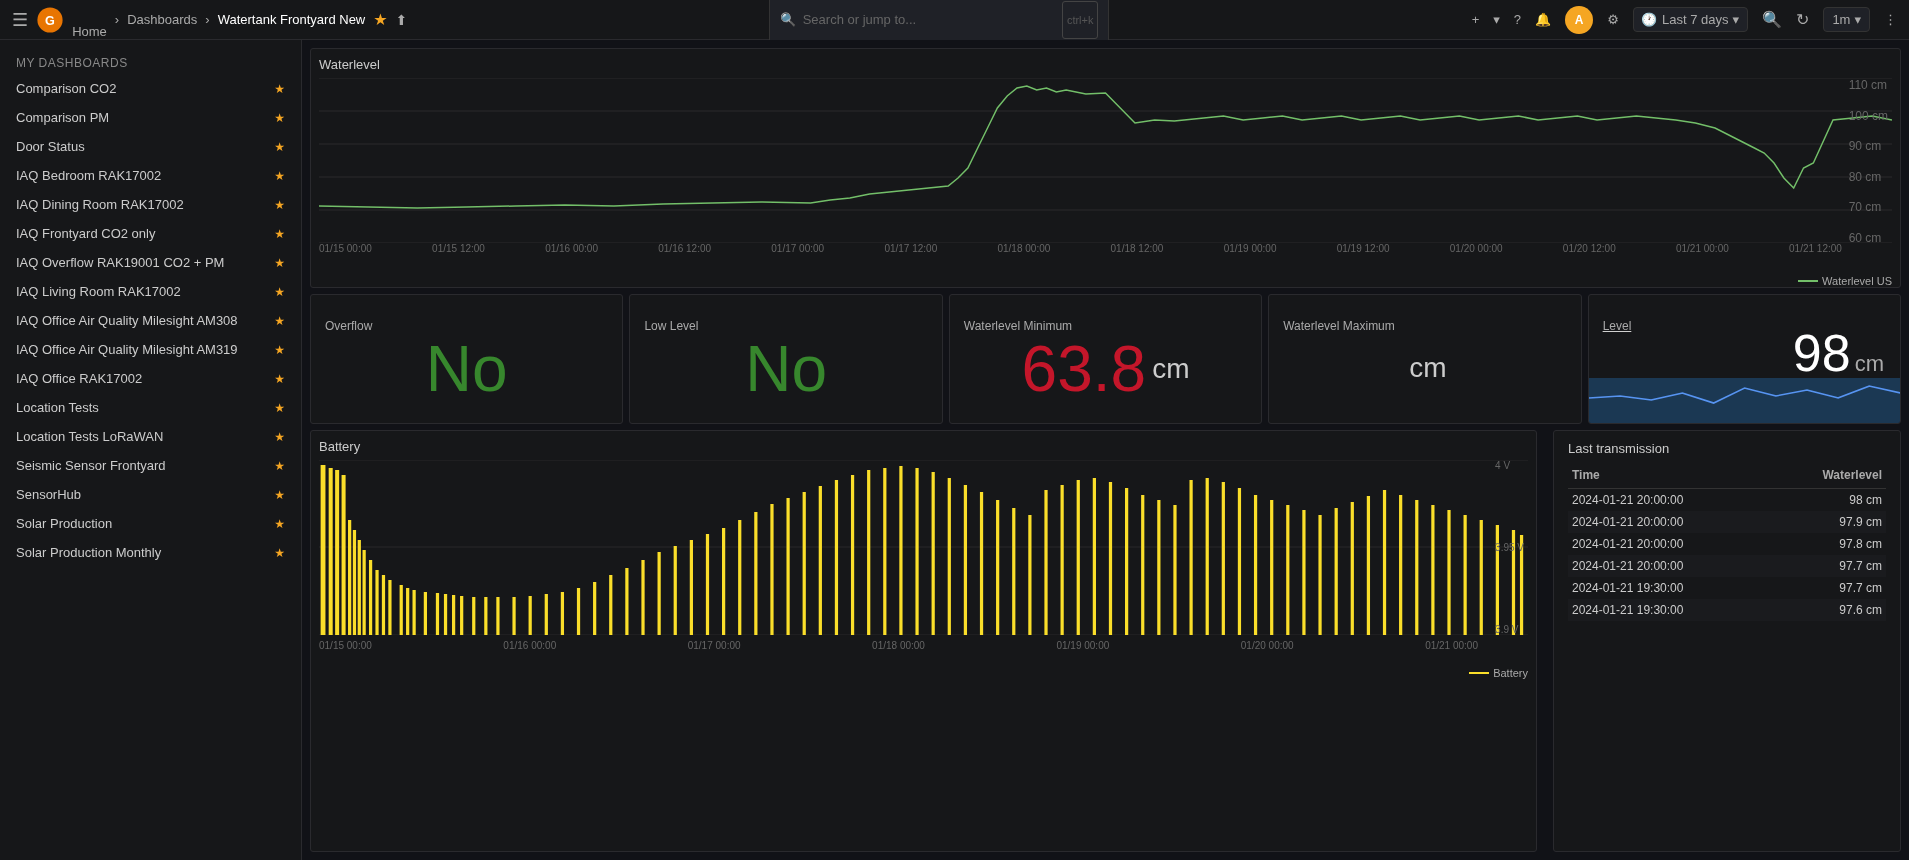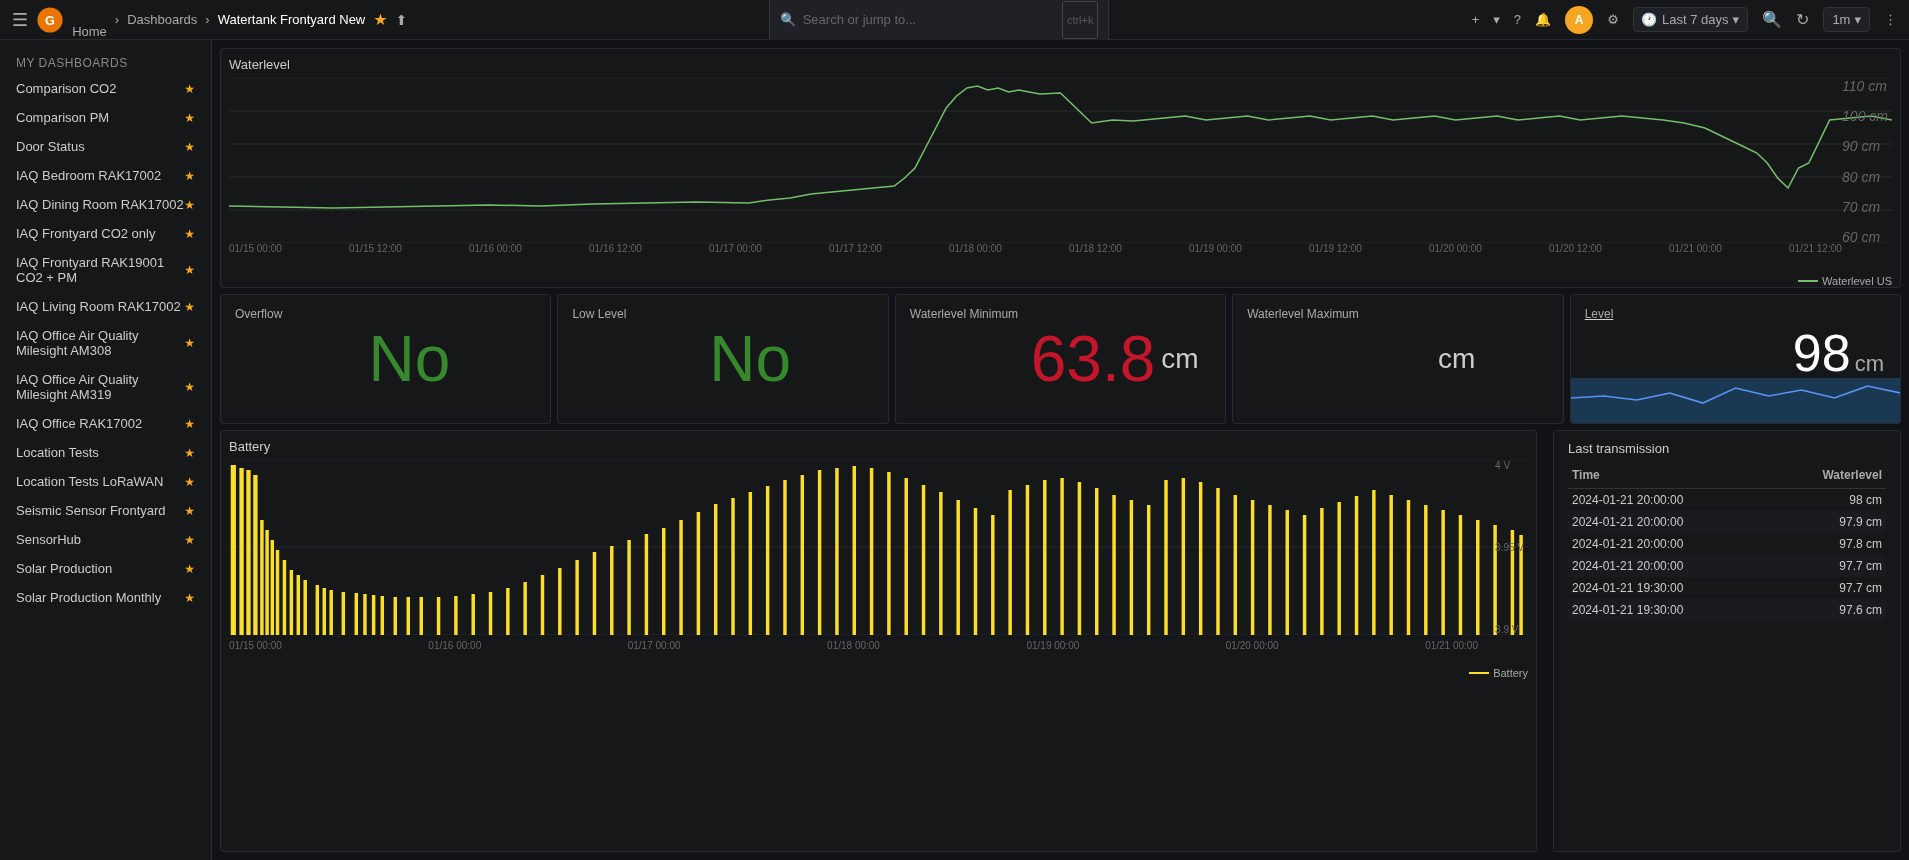--- a/index.html
+++ b/index.html
@@ -11,35 +11,35 @@
     .topbar-nav span { color: #aaa; }
     .topbar-nav .current { color: #fff; }
     .topbar-search { margin: 0 auto; display: flex; align-items: center; background: #1f2127; border: 1px solid #333; border-radius: 4px; padding: 4px 10px; gap: 6px; min-width: 340px; color: #aaa; font-size: 13px; }
     .topbar-right { display: flex; align-items: center; gap: 14px; color: #aaa; font-size: 13px; }
     .topbar-right .time-range { display: flex; align-items: center; gap: 4px; background: #1f2127; border: 1px solid #333; border-radius: 4px; padding: 4px 8px; cursor: pointer; }
 
     
     .main-layout { display: flex; height: calc(860px - 40px); }
 
     
-    .sidebar { width: 212px; background: #161719; border-right: 1px solid #2a2a2e; overflow-y: auto; padding: 8px 0; flex-shrink: 0; }
+    .sidebar { width: 302px; background: #161719; border-right: 1px solid #2a2a2e; overflow-y: auto; padding: 8px 0; flex-shrink: 0; }
     .sidebar-title { font-size: 12px; color: #888; padding: 8px 16px 4px; text-transform: uppercase; letter-spacing: 0.5px; }
     .sidebar-item { display: flex; align-items: center; justify-content: space-between; padding: 7px 16px; cursor: pointer; color: #ccc; font-size: 13px; }
     .sidebar-item .star { color: #f5a623; font-size: 12px; }
 
     
     .content { flex: 1; overflow-y: auto; padding: 8px; background: #111217; display: flex; flex-direction: column; gap: 6px; }
 
     
     .panel { background: #161719; border: 1px solid #2a2a2e; border-radius: 3px; padding: 8px; }
     .panel-title { font-size: 13px; color: #ccc; margin-bottom: 6px; font-weight: 500; }
 
     
     .stats-row { display: flex; gap: 6px; height: 130px; }
-    .stat-panel { flex: 1; background: #161719; border: 1px solid #2a2a2e; border-radius: 3px; padding: 12px 14px; display: flex; flex-direction: row; }
+    .stat-panel { flex: 1; background: #161719; border: 1px solid #2a2a2e; border-radius: 3px; padding: 24px 14px; display: flex; flex-direction: column; }
     .stat-label { font-size: 12px; color: #aaa; margin-bottom: 4px; }
     .stat-value-green { font-size: 64px; font-weight: 300; color: #37872d; line-height: 1; display: flex; align-items: center; justify-content: center; flex: 1; }
     .stat-value-red { font-size: 64px; font-weight: 300; color: #c4162a; line-height: 1; display: flex; align-items: center; justify-content: center; flex: 1; }
     .stat-value-blue { font-size: 64px; font-weight: 300; color: #5794f2; line-height: 1; display: flex; align-items: center; justify-content: center; flex: 1; }
     .stat-unit { font-size: 28px; color: #ccc; margin-left: 6px; font-weight: 300; }
 
     
     .level-panel { position: relative; overflow: hidden; text-decoration: underline; }
 
     
@@ -137,21 +137,21 @@
     </div>
     <div class="sidebar-item">
       <span>IAQ Dining Room RAK17002</span>
       <span class="star">★</span>
     </div>
     <div class="sidebar-item">
       <span>IAQ Frontyard CO2 only</span>
       <span class="star">★</span>
     </div>
     <div class="sidebar-item">
-      <span>IAQ Frontyard RAK19001 CO2 + PM</span>
+      <span>IAQ Overflow RAK19001 CO2 + PM</span>
       <span class="star">★</span>
     </div>
     <div class="sidebar-item">
       <span>IAQ Living Room RAK17002</span>
       <span class="star">★</span>
     </div>
     <div class="sidebar-item">
       <span>IAQ Office Air Quality Milesight AM308</span>
       <span class="star">★</span>
     </div>
@@ -188,21 +188,21 @@
       <span class="star">★</span>
     </div>
   </div>
 
   <div class="content">
 
     <div class="panel" style="height:240px;position:relative;">
       <div class="panel-title">Waterlevel</div>
       <div style="position:relative;width:100%;height:185px;">
 
-        <div style="position:absolute;right:4px;top:0;bottom:18px;display:flex;flex-direction:column;justify-content:space-between;font-size:14px;color:#666;z-index:2;font-style:italic;">
+        <div style="position:absolute;right:4px;top:0;bottom:18px;display:flex;flex-direction:column;justify-content:space-between;font-size:12px;color:#666;z-index:2;">
           <span>110 cm</span>
           <span>100 cm</span>
           <span>90 cm</span>
           <span>80 cm</span>
           <span>70 cm</span>
           <span>60 cm</span>
         </div>
 
         <svg width="100%" height="165" style="display:block;" viewBox="0 0 1600 165" preserveAspectRatio="none">
 

